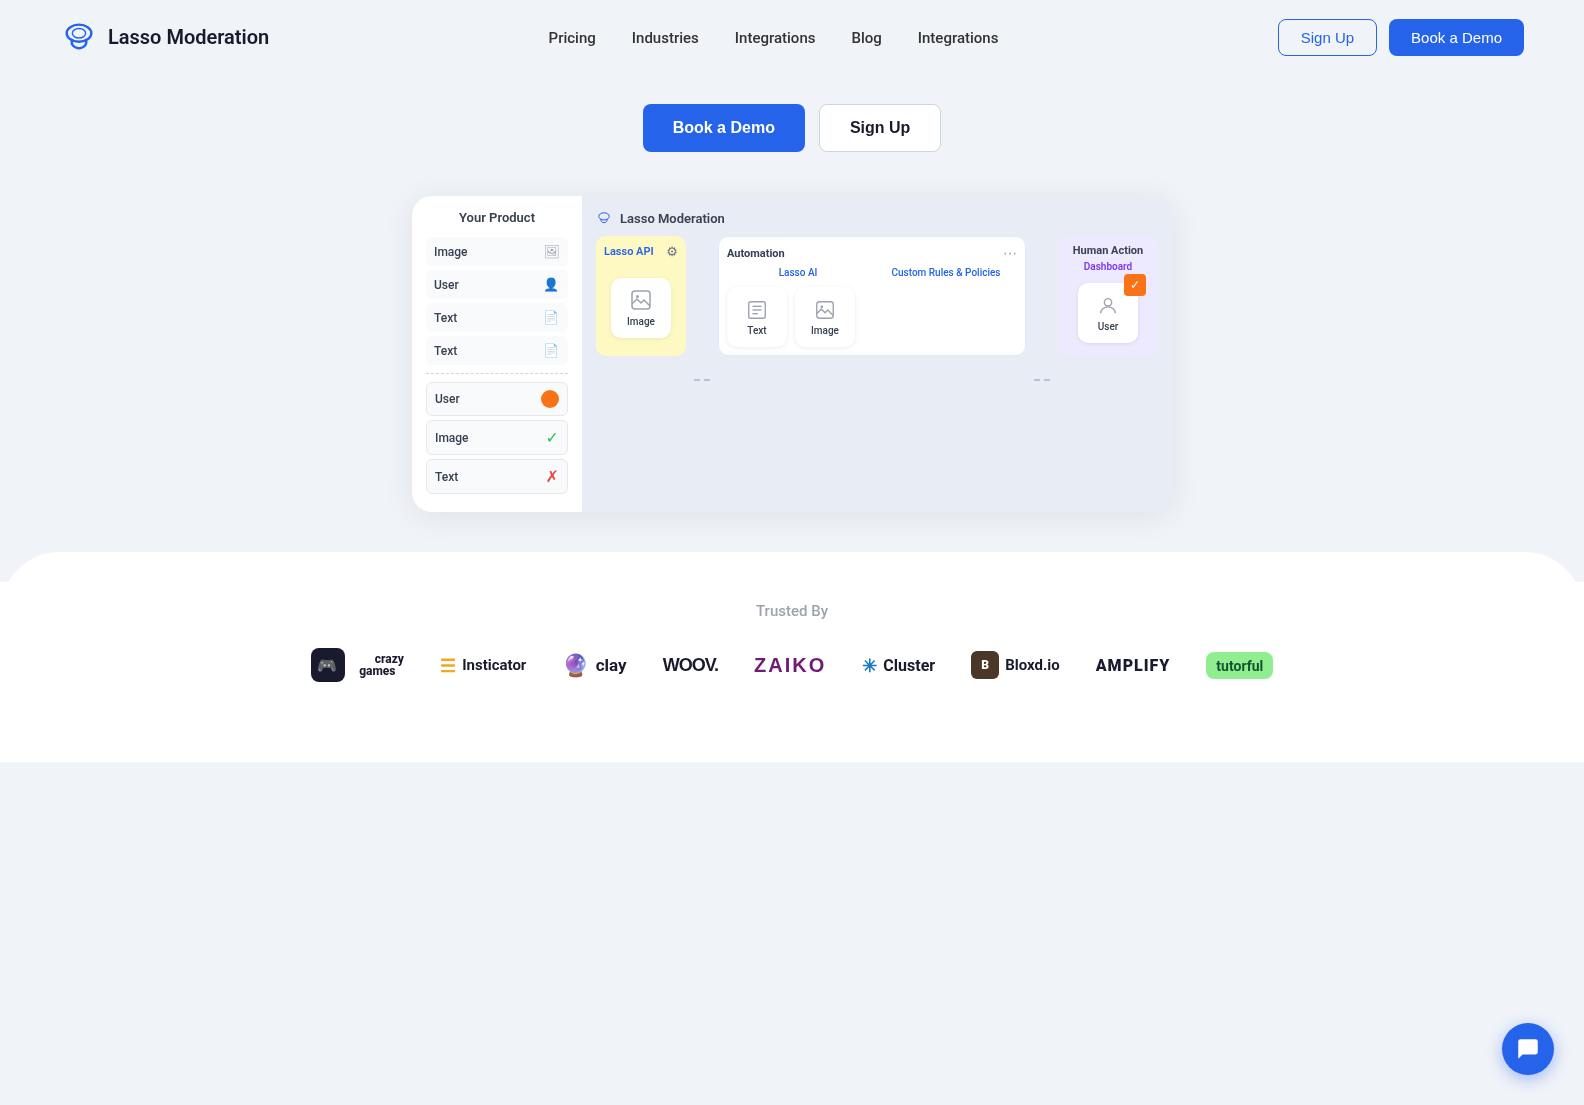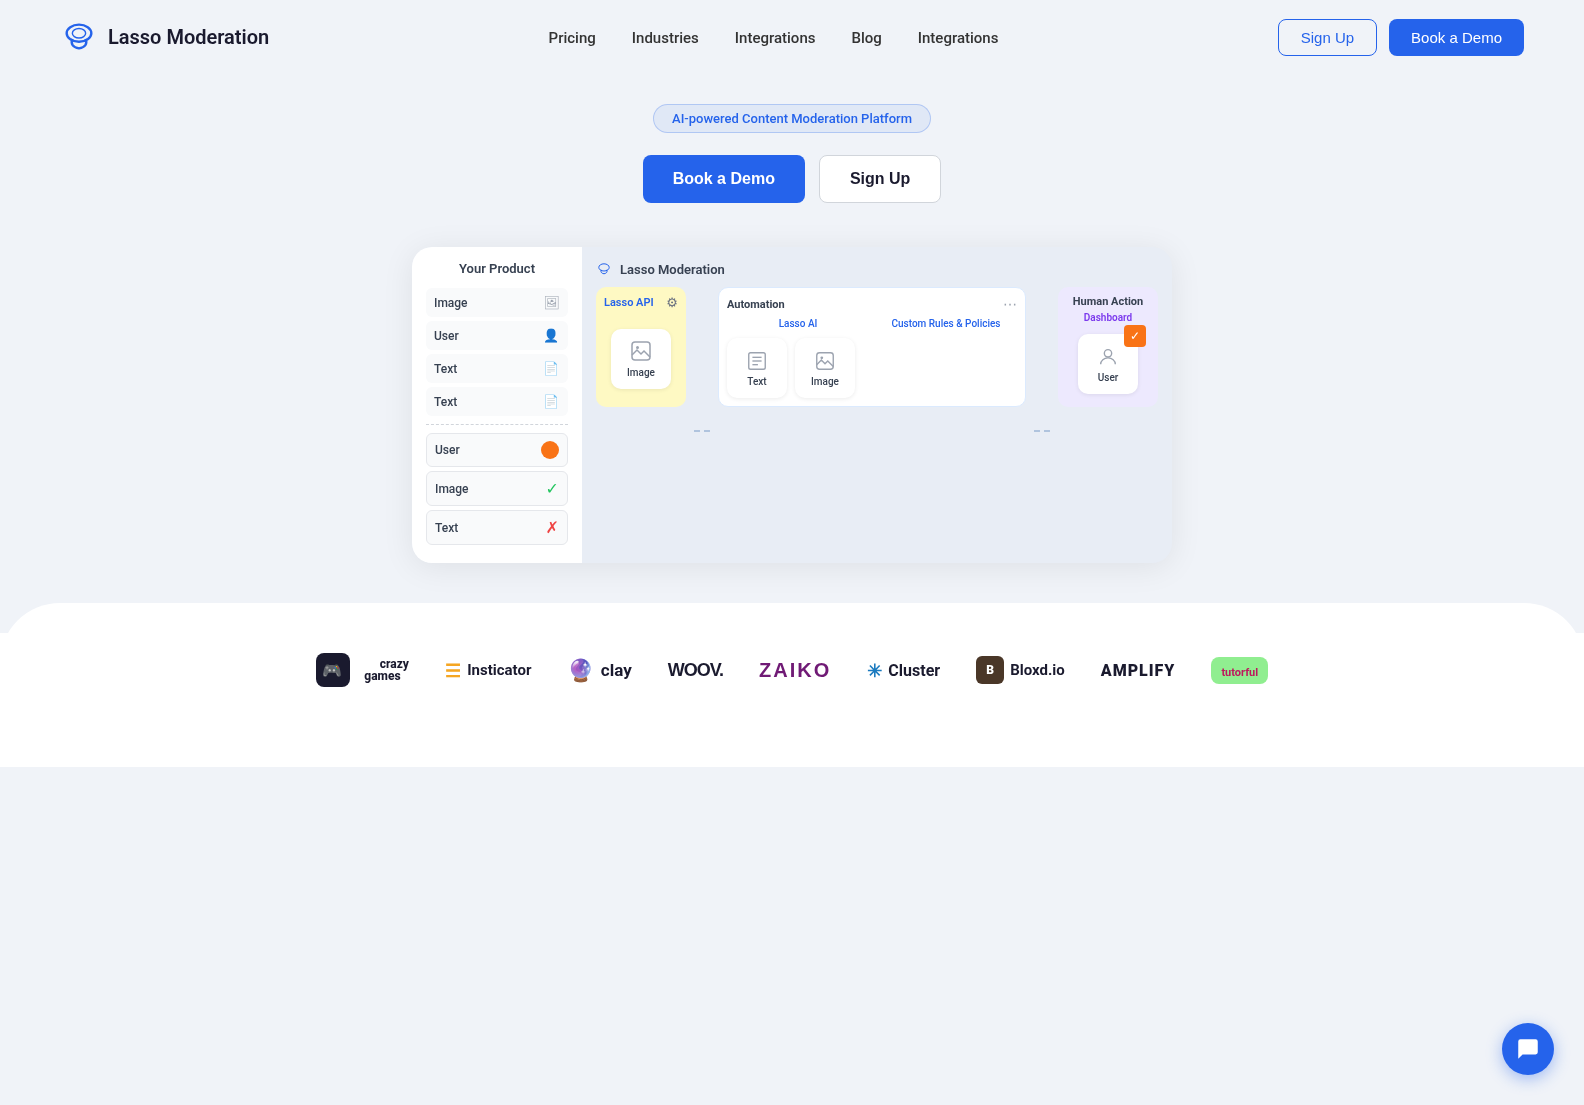--- a/index.html
+++ b/index.html
@@ -451,21 +451,20 @@
     <li><a href="#">Blog</a></li>
     <li><a href="#">Integrations</a></li>
   </ul>
   <div class="nav-actions">
     <button class="btn-signup">Sign Up</button>
     <button class="btn-demo-nav">Book a Demo</button>
   </div>
 </nav>
 
 <section class="hero">
-  <div class="hero-badge">AI-powered Content Moderation Platform</div>
   <div class="hero-buttons">
     <button class="btn-demo-hero">Book a Demo</button>
     <button class="btn-signup-hero">Sign Up</button>
   </div>
 
   
   <div class="diagram-wrapper">
     <div class="diagram-outer">
 
       <div class="product-panel">
@@ -591,20 +590,21 @@
         </div>
       </div>
     </div>
   </div>
 </section>
 
 <div style="background:#f0f3f8; padding-bottom: 0; margin-top: 40px;">
   <div style="background:#fff; border-radius: 60px 60px 0 0; padding-top: 30px;">
 
     <div class="trusted-section">
+      <div class="trusted-title">Trusted By</div>
       <div class="trusted-logos">
 
         <div class="logo-item logo-crazygames">
           <div class="logo-badge" style="background:#1a1a2e;">
             <span style="color:#fff;font-size:16px;">🎮</span>
           </div>
           <div>
             <div style="font-size:12px;font-weight:800;line-height:1;margin-left:24px;">crazy</div>
             <div style="font-size:12px;font-weight:800;line-height:1;">games</div>
           </div>
@@ -639,21 +639,21 @@
           </div>
           <span style="font-weight:700;font-size:15px;">Bloxd.io</span>
         </div>
 
         <div class="logo-item">
           <span style="font-weight:900;font-size:16px;letter-spacing:1px;">AMPLIFY</span>
         </div>
 
         <div class="logo-item">
           <div style="background:#90ee90;border-radius:8px;padding:4px 10px;">
-            <span style="font-weight:700;font-size:11px;color:#be185d;">tutorful</span>
+            <span style="font-weight:700;font-size:14px;color:#14532d;">tutorful</span>
           </div>
         </div>
 
       </div>
     </div>
 
     <div class="content-section">
       
       
     </div>

